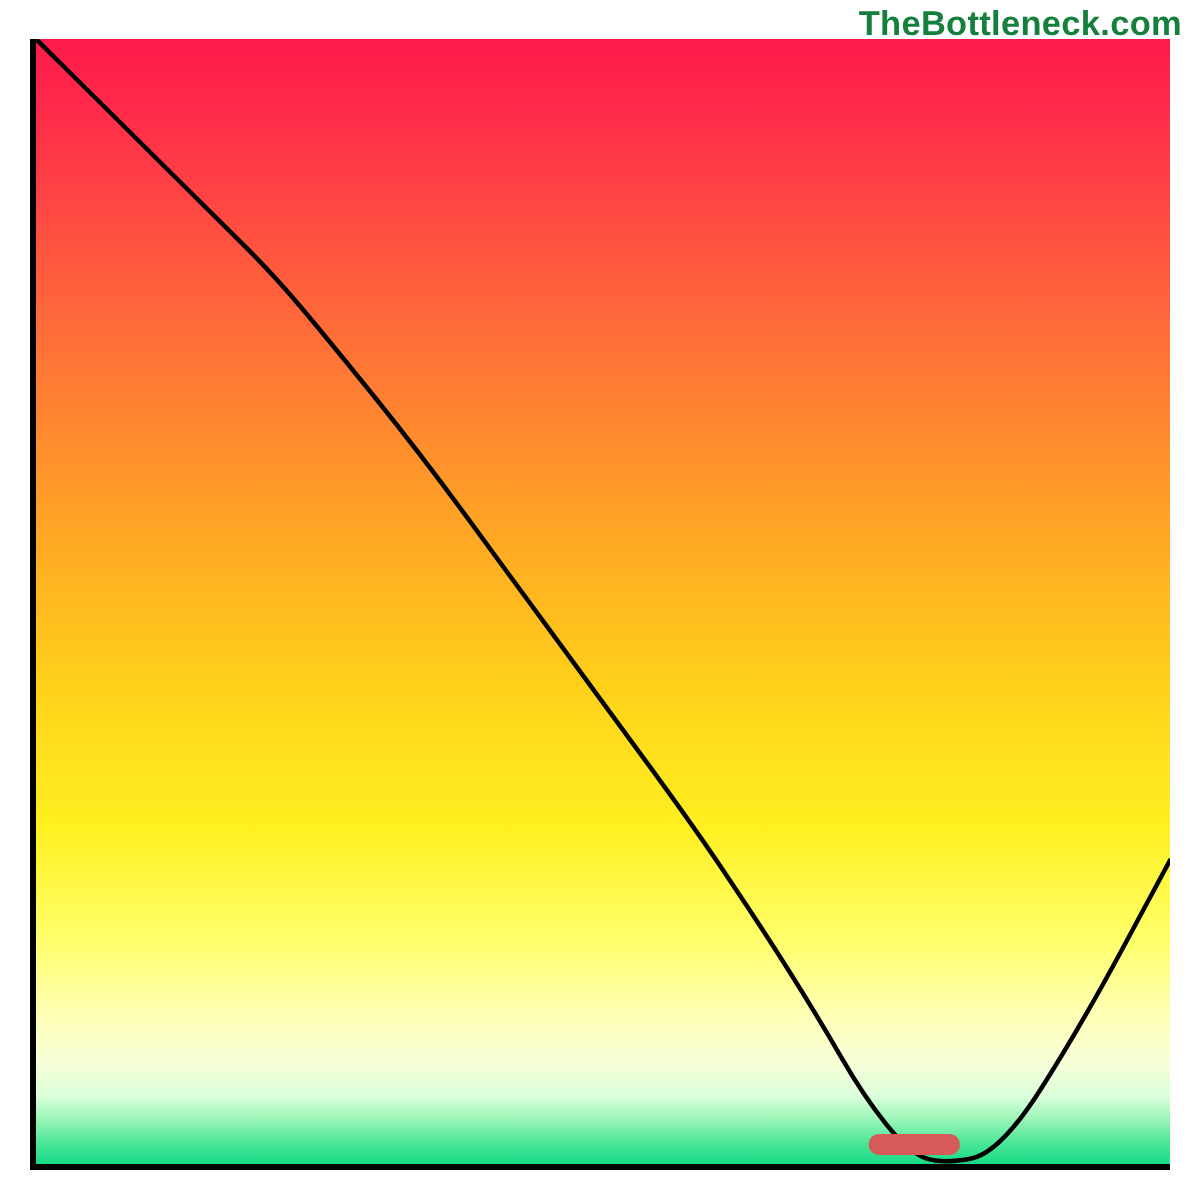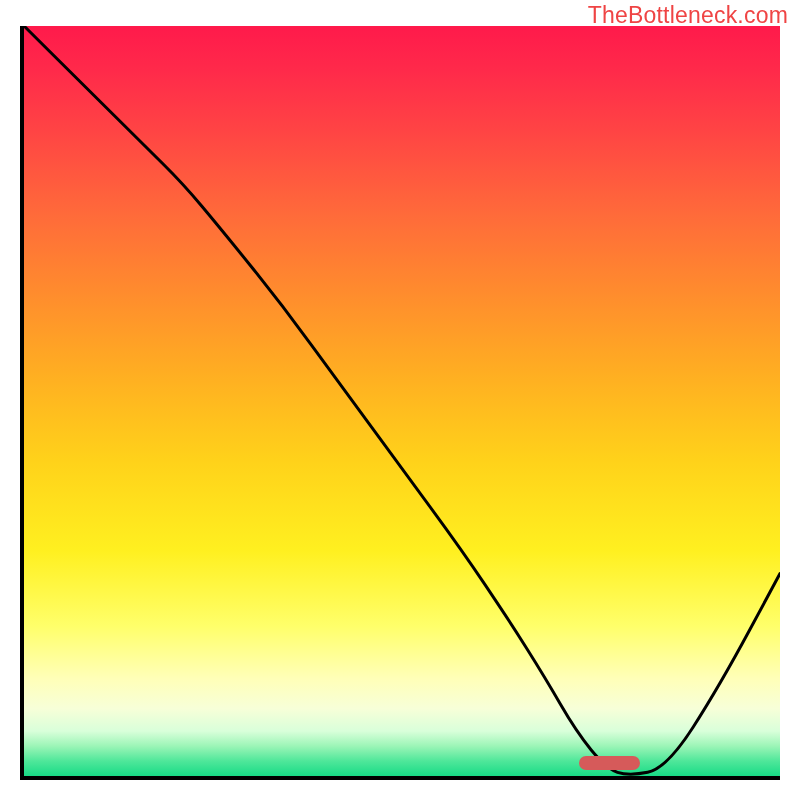--- a/index.html
+++ b/index.html
@@ -8,22 +8,22 @@
     position: relative;
     width: 800px;
     height: 800px;
   }
   .watermark {
     position: absolute;
     top: 2px;
     right: 12px;
     font-family: Arial, Helvetica, sans-serif;
     font-size: 23px;
-    font-weight: 400;
-    color: #ef4444;
+    font-weight: 700;
+    color: #15803d;
     letter-spacing: 0.2px;
   }
   .plot {
     position: absolute;
     left: 20px;
     top: 26px;
     width: 760px;
     height: 754px;
     border-left: 4px solid #000;
     border-bottom: 4px solid #000;

